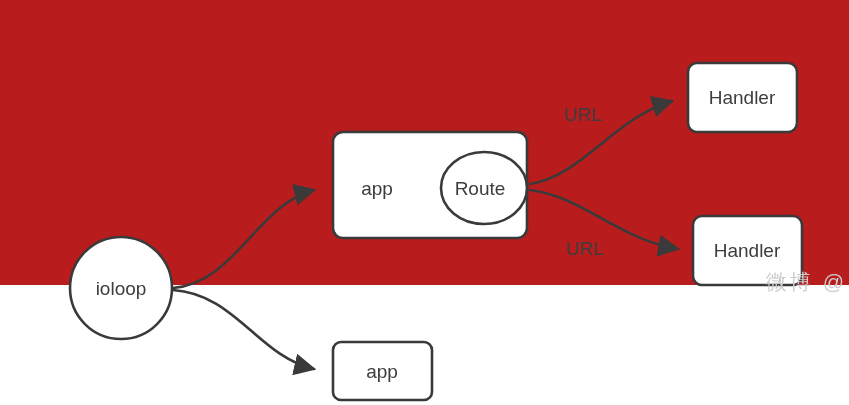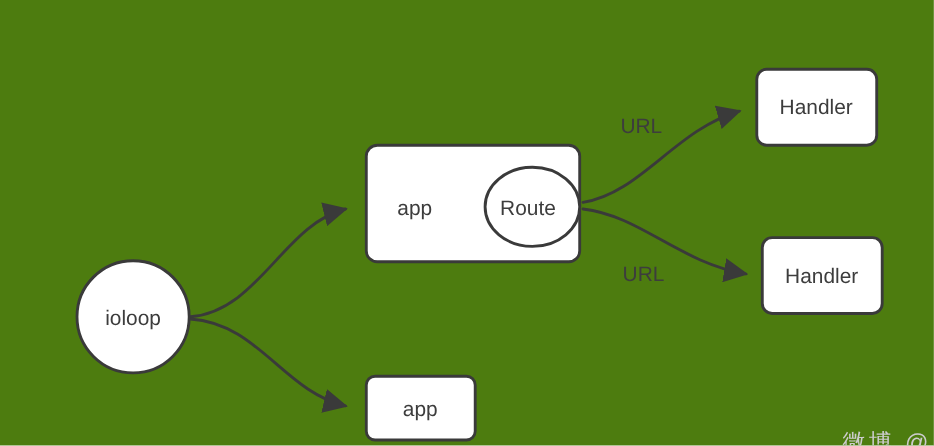--- a/index.html
+++ b/index.html
@@ -7,22 +7,22 @@
     padding: 0;
     width: 849px;
     height: 405px;
     overflow: hidden;
     background: #ffffff;
     font-family: "Liberation Sans", sans-serif;
   }
   .canvas {
     position: relative;
     width: 849px;
-    height: 405px;
-    background: #4d7c0f;
+    height: 285px;
+    background: #b91c1c;
   }
   svg.diagram {
     position: absolute;
     left: 0;
     top: 0;
     display: block;
   }
   .node-shape {
     fill: #ffffff;
     stroke: #3a3a3a;

